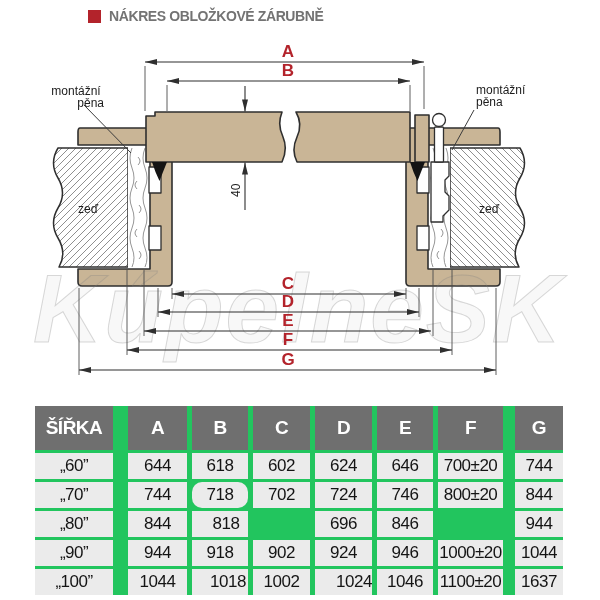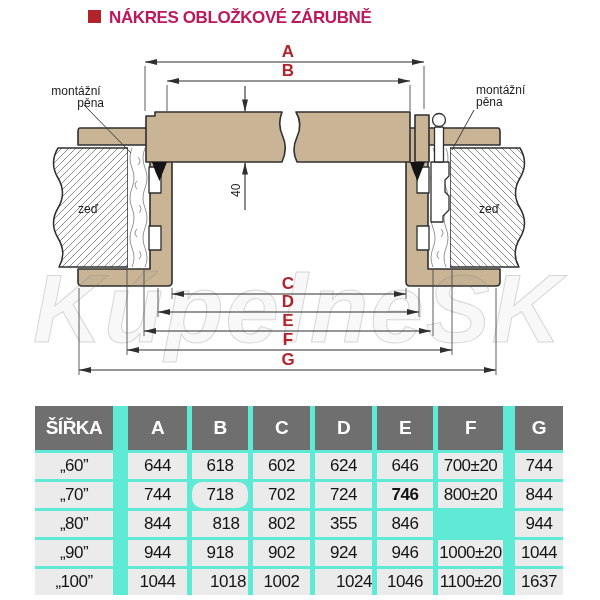--- a/index.html
+++ b/index.html
@@ -3,41 +3,41 @@
 <meta charset="utf-8">
 <style>
   html,body{margin:0;padding:0;background:#fff;}
   body{width:600px;height:600px;position:relative;overflow:hidden;
        font-family:"Liberation Sans","DejaVu Sans",sans-serif;}
   .page{position:absolute;inset:0;background:#fff;}
 
   
   .title{position:absolute;left:88px;top:8px;display:flex;align-items:flex-start;gap:8px;}
   .title .bullet{width:13px;height:13px;background:var(--accent-red,#b3232b);margin-top:2px;flex:none;}
-  .title .txt{font-size:17px;font-weight:bold;color:#be185d;letter-spacing:-0.4px;white-space:nowrap;}
+  .title .txt{font-size:14px;font-weight:bold;color:#737373;letter-spacing:-0.4px;white-space:nowrap;}
 
   
   svg.diagram{position:absolute;left:0;top:42px;}
   .tan{fill:var(--frame-tan,#c9b596);stroke:#2f2f2f;stroke-width:1.6;stroke-linejoin:round;}
   .wallp{fill:url(#hatch);stroke:#2f2f2f;stroke-width:1.5;stroke-linejoin:round;}
   .white{fill:#ffffff;stroke:#2f2f2f;stroke-width:1.3;stroke-linejoin:round;}
   .seal{fill:#141414;stroke:none;}
   .foamline{fill:none;stroke:#8a8a8a;stroke-width:0.9;}
   .dim{stroke:#2f2f2f;stroke-width:1.1;fill:none;}
   .ext{stroke:#4c4c4c;stroke-width:0.9;fill:none;}
   .leader{stroke:#3c3c3c;stroke-width:1;fill:none;}
   .dimlabel{fill:var(--accent-red,#b3232b);font-weight:bold;font-size:17px;
             font-family:"Liberation Sans",sans-serif;text-anchor:middle;}
   .lbl{fill:#1c1c1c;font-size:12px;font-family:"Liberation Sans",sans-serif;}
   .wm{fill:rgba(130,130,130,0.06);stroke:rgba(130,130,130,0.30);stroke-width:1px;
       font-style:italic;font-weight:bold;font-size:96px;text-anchor:middle;
       font-family:"Liberation Sans",sans-serif;letter-spacing:2px;}
 
   
-  .sizetable{position:absolute;left:35px;top:406px;display:grid;background:#5eead4;
+  .sizetable{position:absolute;left:35px;top:406px;display:grid;background:#22c55e;
      grid-template-columns:78px 15px 59px 5px 56px 5px 57px 5px 57px 5px 56px 5px 65px 12px 48px;
      grid-template-rows:44px repeat(5,26px);row-gap:3px;}
   .sizetable .th{background:var(--table-header-bg,#6f6f6f);color:#fff;font-weight:bold;
      font-size:19px;letter-spacing:-0.5px;display:flex;align-items:center;justify-content:center;}
   .sizetable .td{background:var(--table-row-bg,#ebebeb);color:#141414;font-size:17px;
      letter-spacing:-0.5px;display:flex;align-items:center;justify-content:center;}
 </style>
 </head>
 <body>
 
@@ -152,28 +152,27 @@
       <div class="td" style="grid-column-start: 7;">602</div>
       <div class="td" style="grid-column-start: 9;">624</div>
       <div class="td" style="grid-column-start: 11;">646</div>
       <div class="td" style="grid-column-start: 13;">700±20</div>
       <div class="td" style="grid-column-start: 15;">744</div>
       <div class="td" style="grid-column-start: 1;">„70”</div>
       <div class="td" style="grid-column-start: 3;">744</div>
       <div class="td" style="grid-column-start: 5; border-radius: 10px;">718</div>
       <div class="td" style="grid-column-start: 7;">702</div>
       <div class="td" style="grid-column-start: 9;">724</div>
-      <div class="td" style="grid-column-start: 11; font-weight: bold;">746</div>
+      <div class="td" style="grid-column-start: 11;">746</div>
       <div class="td" style="grid-column-start: 13;">800±20</div>
       <div class="td" style="grid-column-start: 15;">844</div>
       <div class="td" style="grid-column-start: 1;">„80”</div>
       <div class="td" style="grid-column-start: 3;">844</div>
       <div class="td" style="grid-column-start: 5; padding-left: 12px;">818</div>
-      <div class="td" style="grid-column-start: 7;">802</div>
-      <div class="td" style="grid-column-start: 9;">355</div>
+      <div class="td" style="grid-column-start: 9;">696</div>
       <div class="td" style="grid-column-start: 11;">846</div>
       <div class="td" style="grid-column-start: 13; margin-top: 41px;">900±20</div>
       <div class="td" style="grid-column-start: 15;">944</div>
       <div class="td" style="grid-column-start: 1;">„90”</div>
       <div class="td" style="grid-column-start: 3;">944</div>
       <div class="td" style="grid-column-start: 5;">918</div>
       <div class="td" style="grid-column-start: 7;">902</div>
       <div class="td" style="grid-column-start: 9;">924</div>
       <div class="td" style="grid-column-start: 11;">946</div>
       <div class="td" style="grid-column-start: 13;">1000±20</div>

